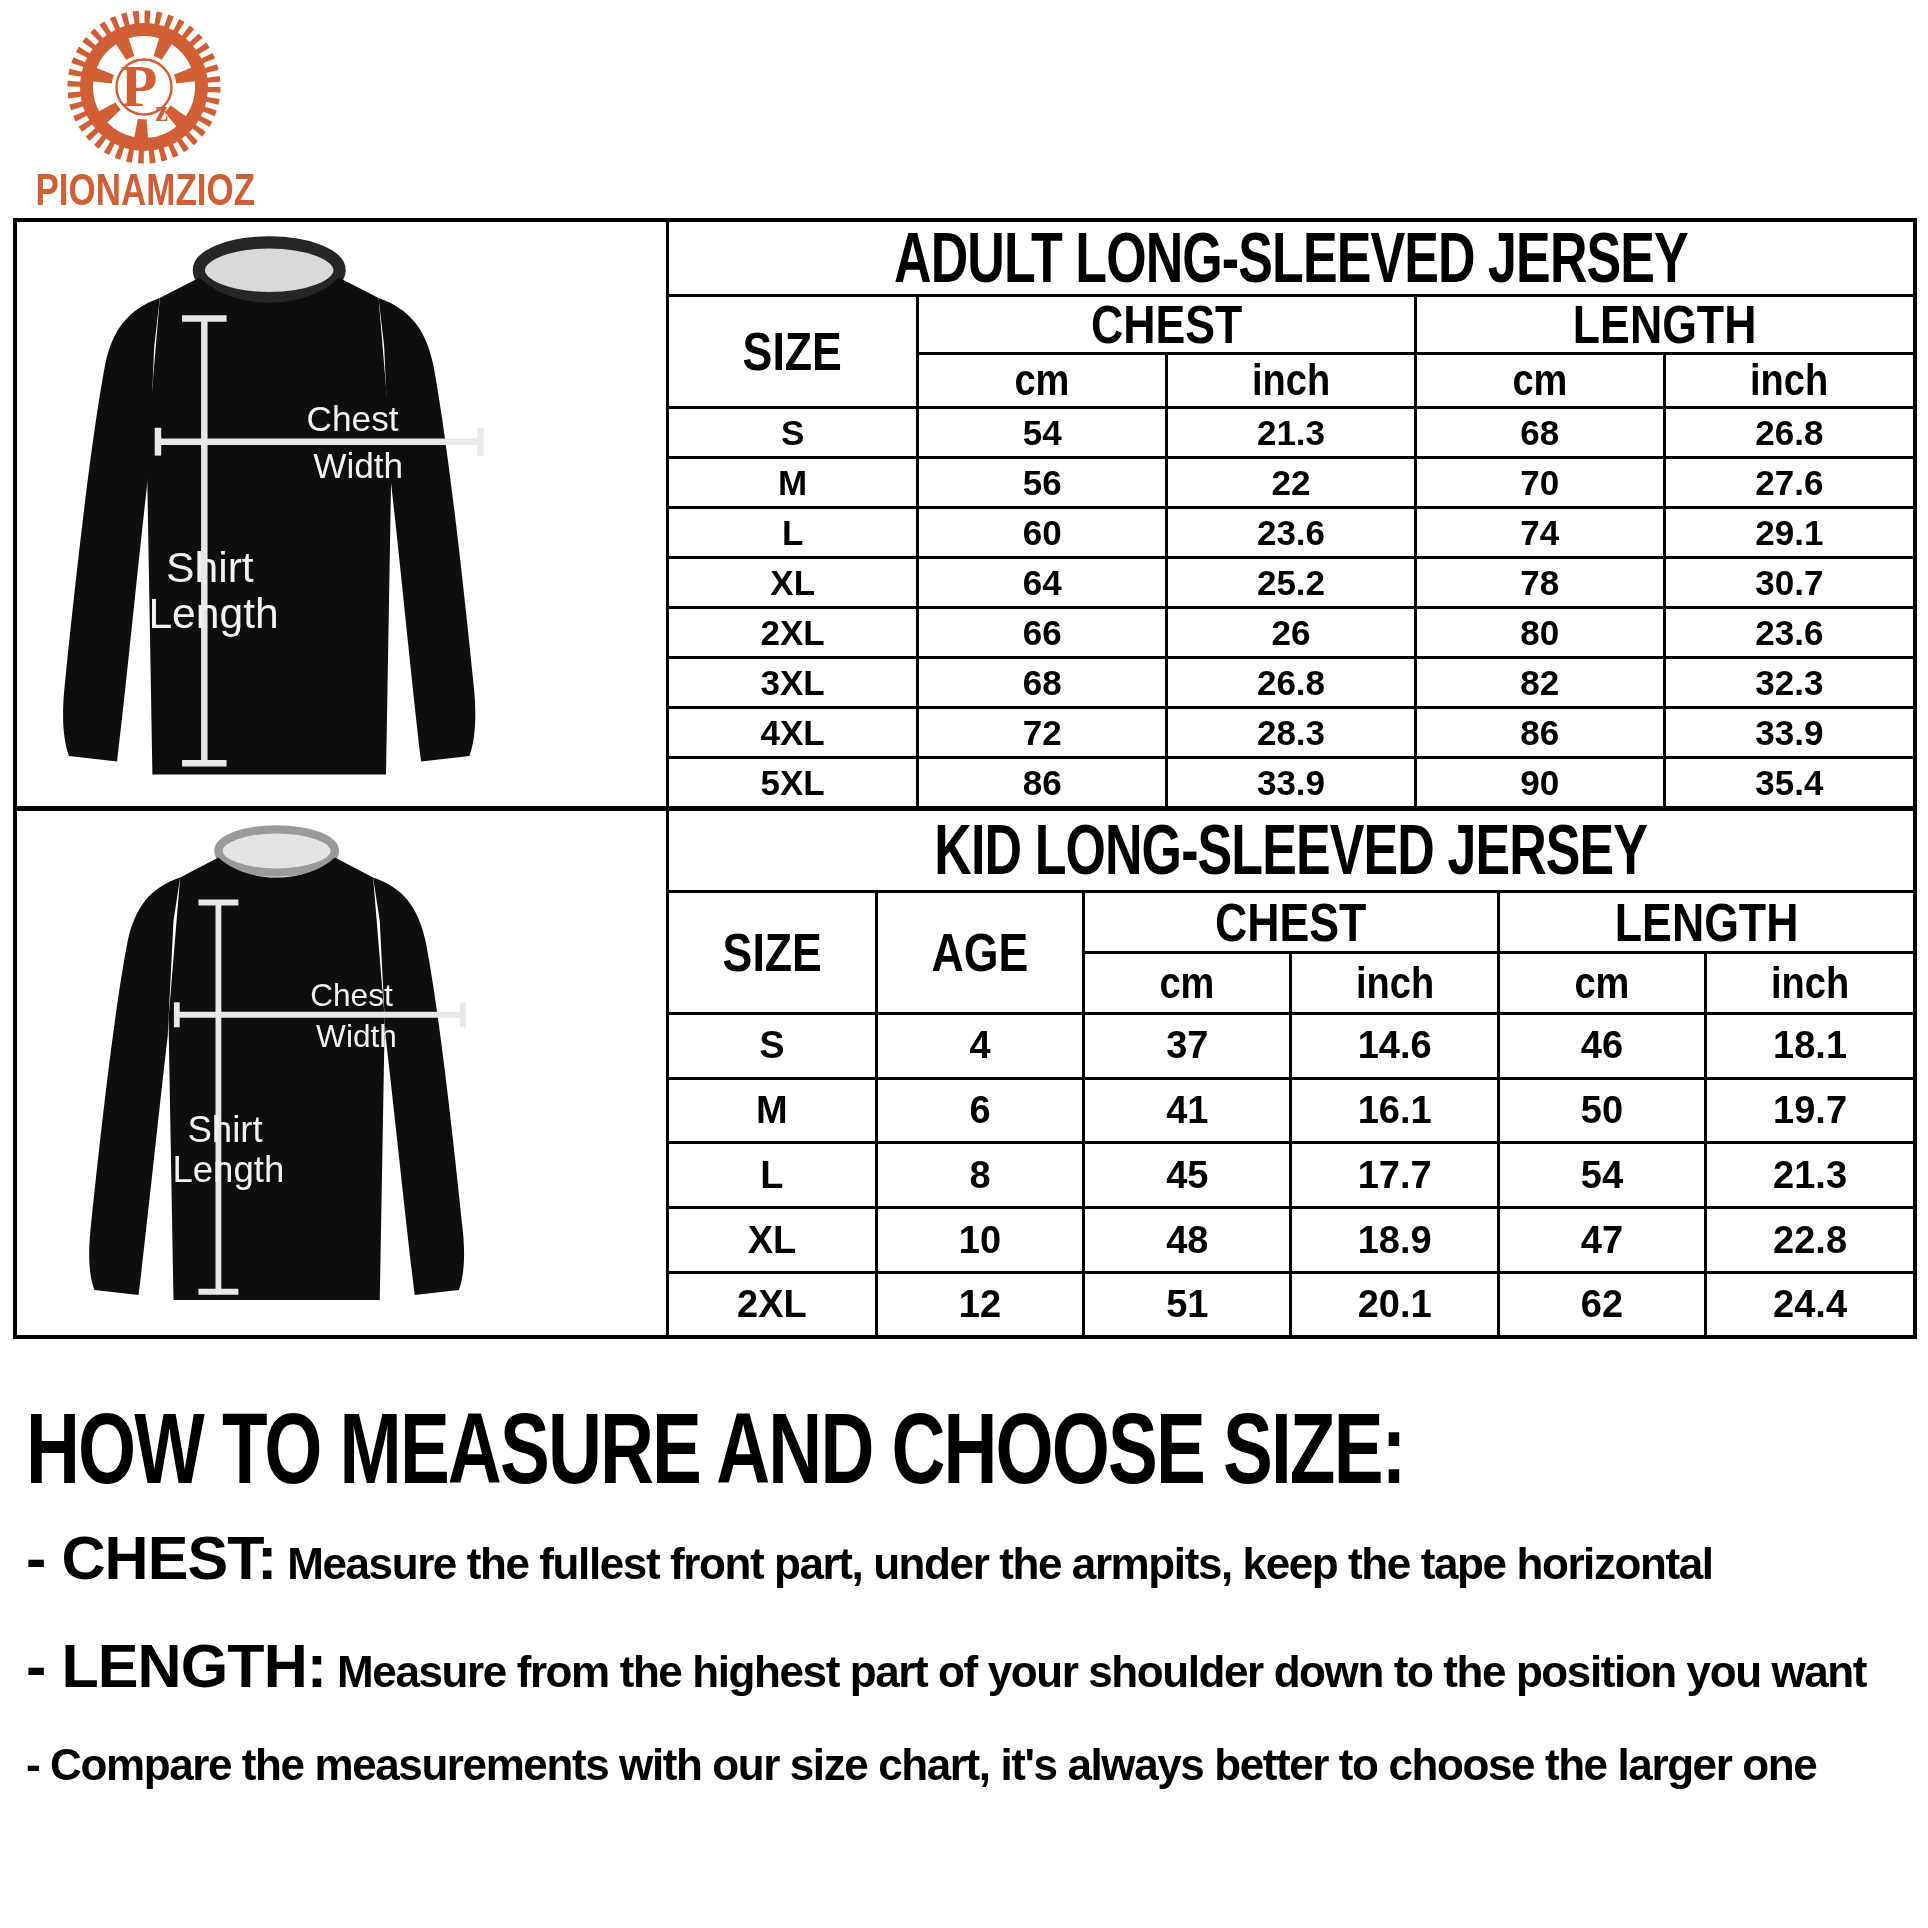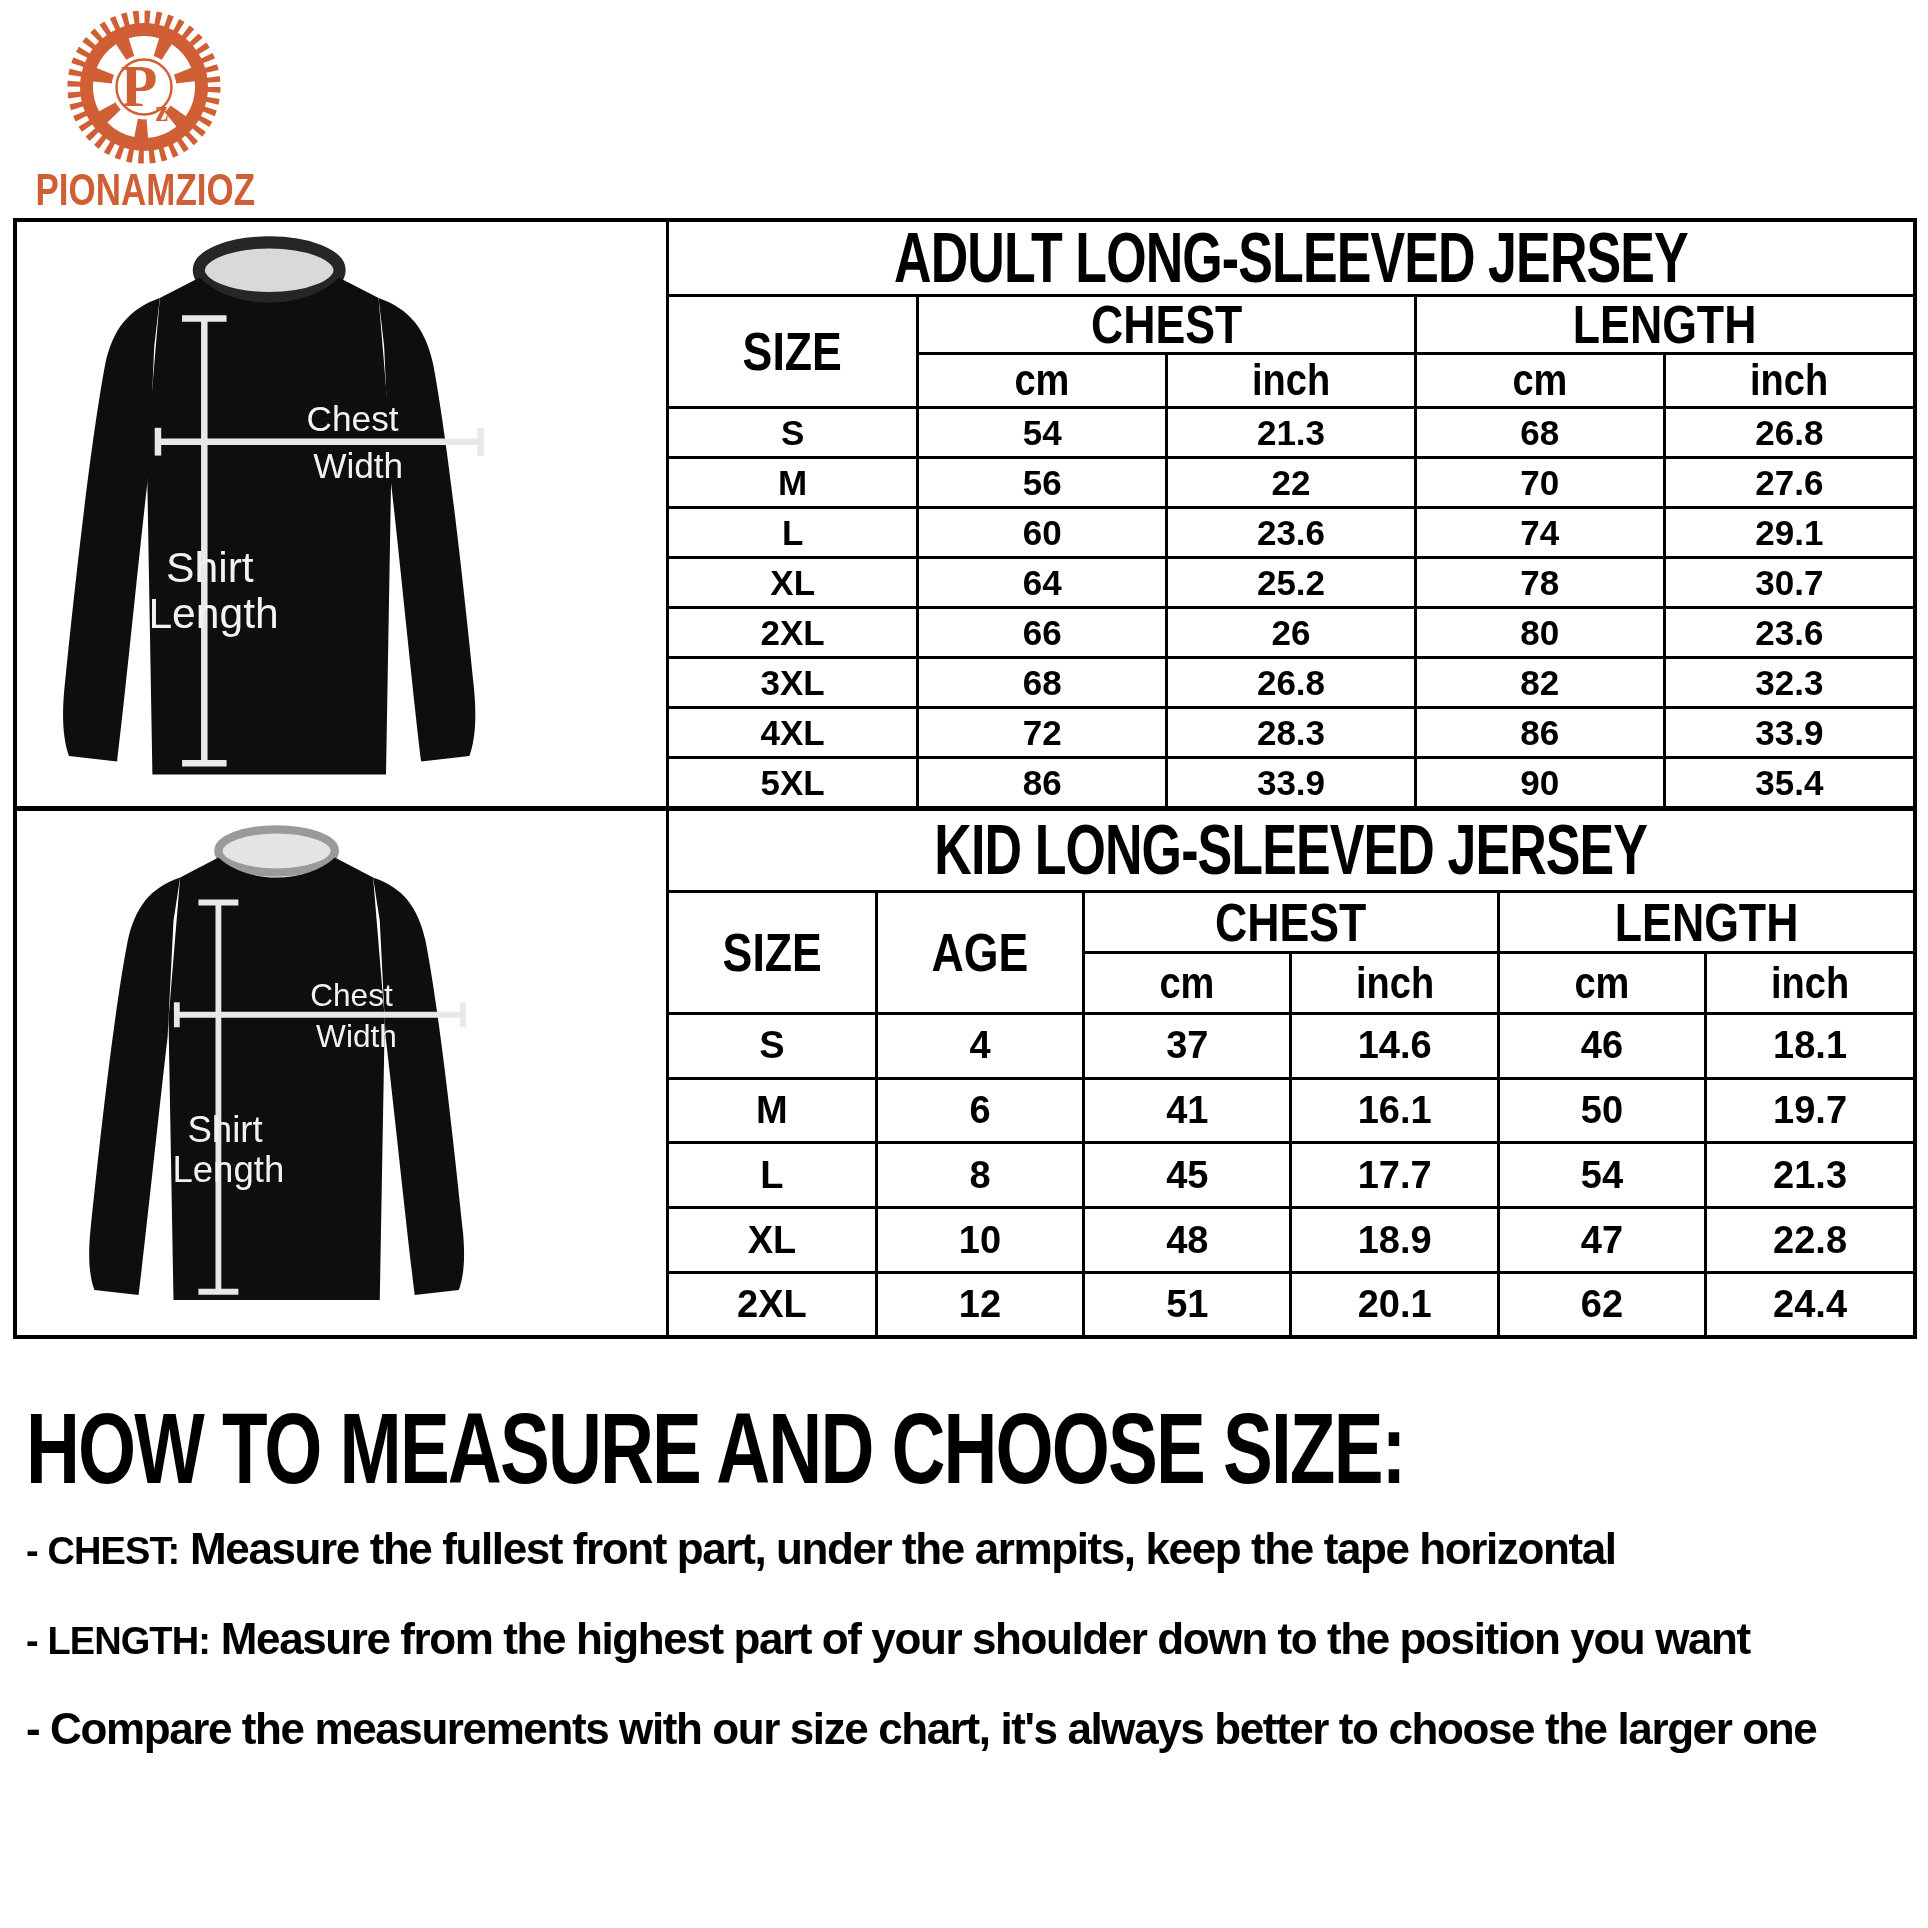--- a/index.html
+++ b/index.html
@@ -53,21 +53,21 @@
   td.val{font-size:35px;font-weight:bold;}
   .kid td.val{font-size:38px;}
   
   .howto{position:absolute;left:26px;right:22.6px;top:1405px;}
   .howto h2{margin:0 0 32px 0;}
   .howto h2 span{
     display:inline-block;font-size:77px;font-weight:bold;letter-spacing:-1.9px;
     transform:scale(0.97,1.3);transform-origin:0 55%;white-space:nowrap;
   }
   .howto p{margin:0 0 44px 0;line-height:1.05;white-space:nowrap;}
-  .howto p .blt-label{font-size:38px;font-weight:bold;letter-spacing:-0.9px;}
+  .howto p .blt-label{font-size:61px;font-weight:bold;letter-spacing:-0.9px;}
   .howto p .blt-text{font-size:44px;font-weight:bold;letter-spacing:-1.4px;}
   .howto p.alert .blt-text{color:#ed2127;font-size:53px;}
 </style>
 </head>
 <body>
 
 <div class="sheet">
 
   <div class="brand">
     <svg width="162" height="162" viewBox="0 0 200 200" aria-hidden="true">

